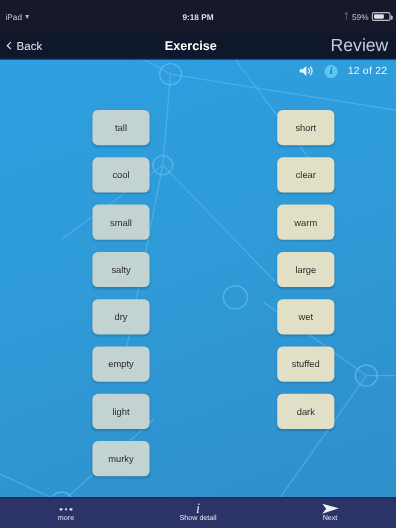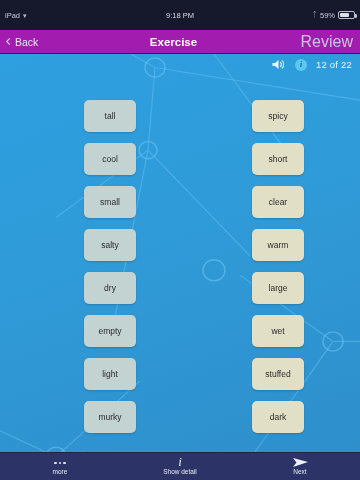--- a/index.html
+++ b/index.html
@@ -23,21 +23,21 @@
     font-size:7.5px;
     display:flex; align-items:center;
     padding:15px 5px;
     position:relative;
     z-index:30;
   }
   .sb-left { display:flex; align-items:center; gap:3px; }
   .sb-center {
     position:absolute; left:0; right:0; top:0; bottom:0;
     display:flex; align-items:center; justify-content:center;
-    font-size:7.5px; font-weight:normal; color:#dcdee6;
+    font-size:7.5px; font-weight:bold; color:#dcdee6;
     pointer-events:none;
   }
   .sb-right {
     margin-left:auto; display:flex; align-items:center; gap:3px;
     position:relative; z-index:2;
   }
   .wifi-glyph { font-size:7px; line-height:1; color:#b9bcc9; }
   .bt-glyph { font-size:7.5px; line-height:1; color:#b9bcc9; }
   .batt {
     width:17px; height:7.5px;
@@ -49,21 +49,21 @@
     width:1.5px; height:3.5px; background:#b9bcc9; border-radius:0 1px 1px 0;
   }
   .batt-fill {
     position:absolute; left:1px; top:1px; bottom:1px;
     width:58%; background:#dcdee6; border-radius:1px;
   }
 
   
   .navbar {
     height:24px; flex:0 0 24px;
-    background:#a21caf;
+    background:#0f172a;
     display:flex; align-items:center;
     padding:0 7px;
     position:relative;
     border-bottom:1px solid #1d2450;
     z-index:20;
     justify-content:flex-end;
   }
   .nav-back {
     display:flex; align-items:center; gap:2px;
     color:#e7e9f2; font-size:10.5px;
@@ -251,21 +251,20 @@
           <div class="card">tall</div>
           <div class="card">cool</div>
           <div class="card">small</div>
           <div class="card">salty</div>
           <div class="card">dry</div>
           <div class="card">empty</div>
           <div class="card">light</div>
           <div class="card">murky</div>
         </div>
       <div class="col col-right" id="col-right">
-          <div class="card">spicy</div>
           <div class="card">short</div>
           <div class="card">clear</div>
           <div class="card">warm</div>
           <div class="card">large</div>
           <div class="card">wet</div>
           <div class="card">stuffed</div>
           <div class="card">dark</div>
         </div>
     </div>
   </div>

